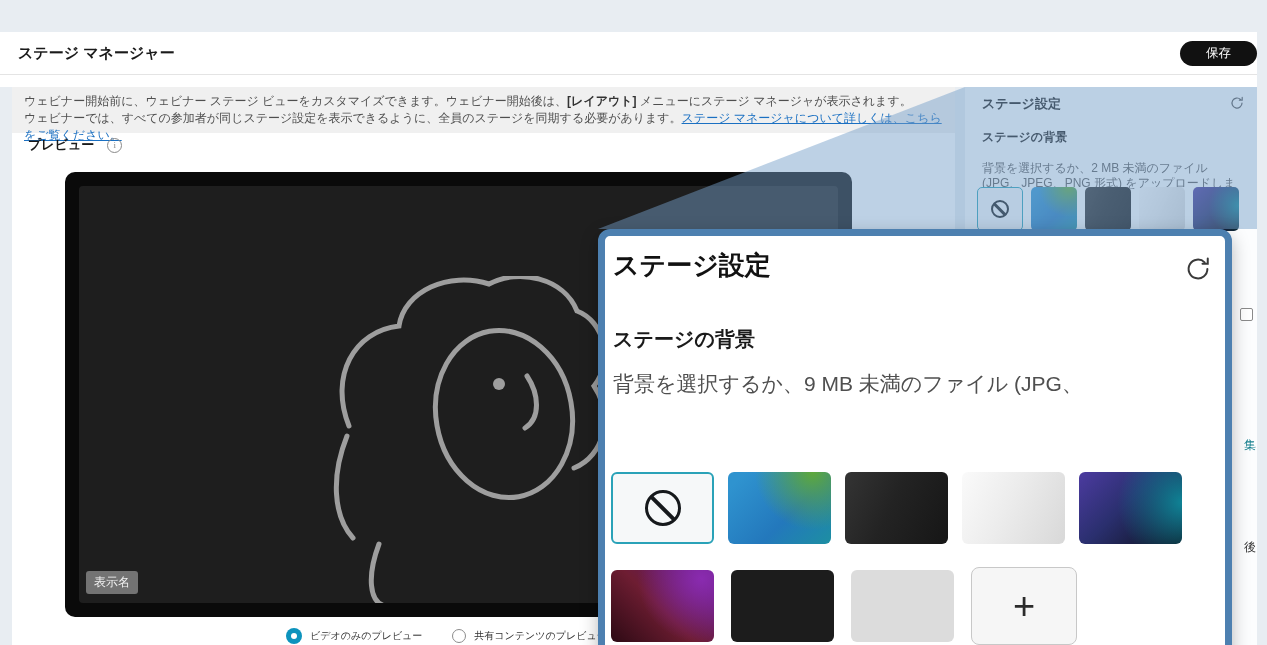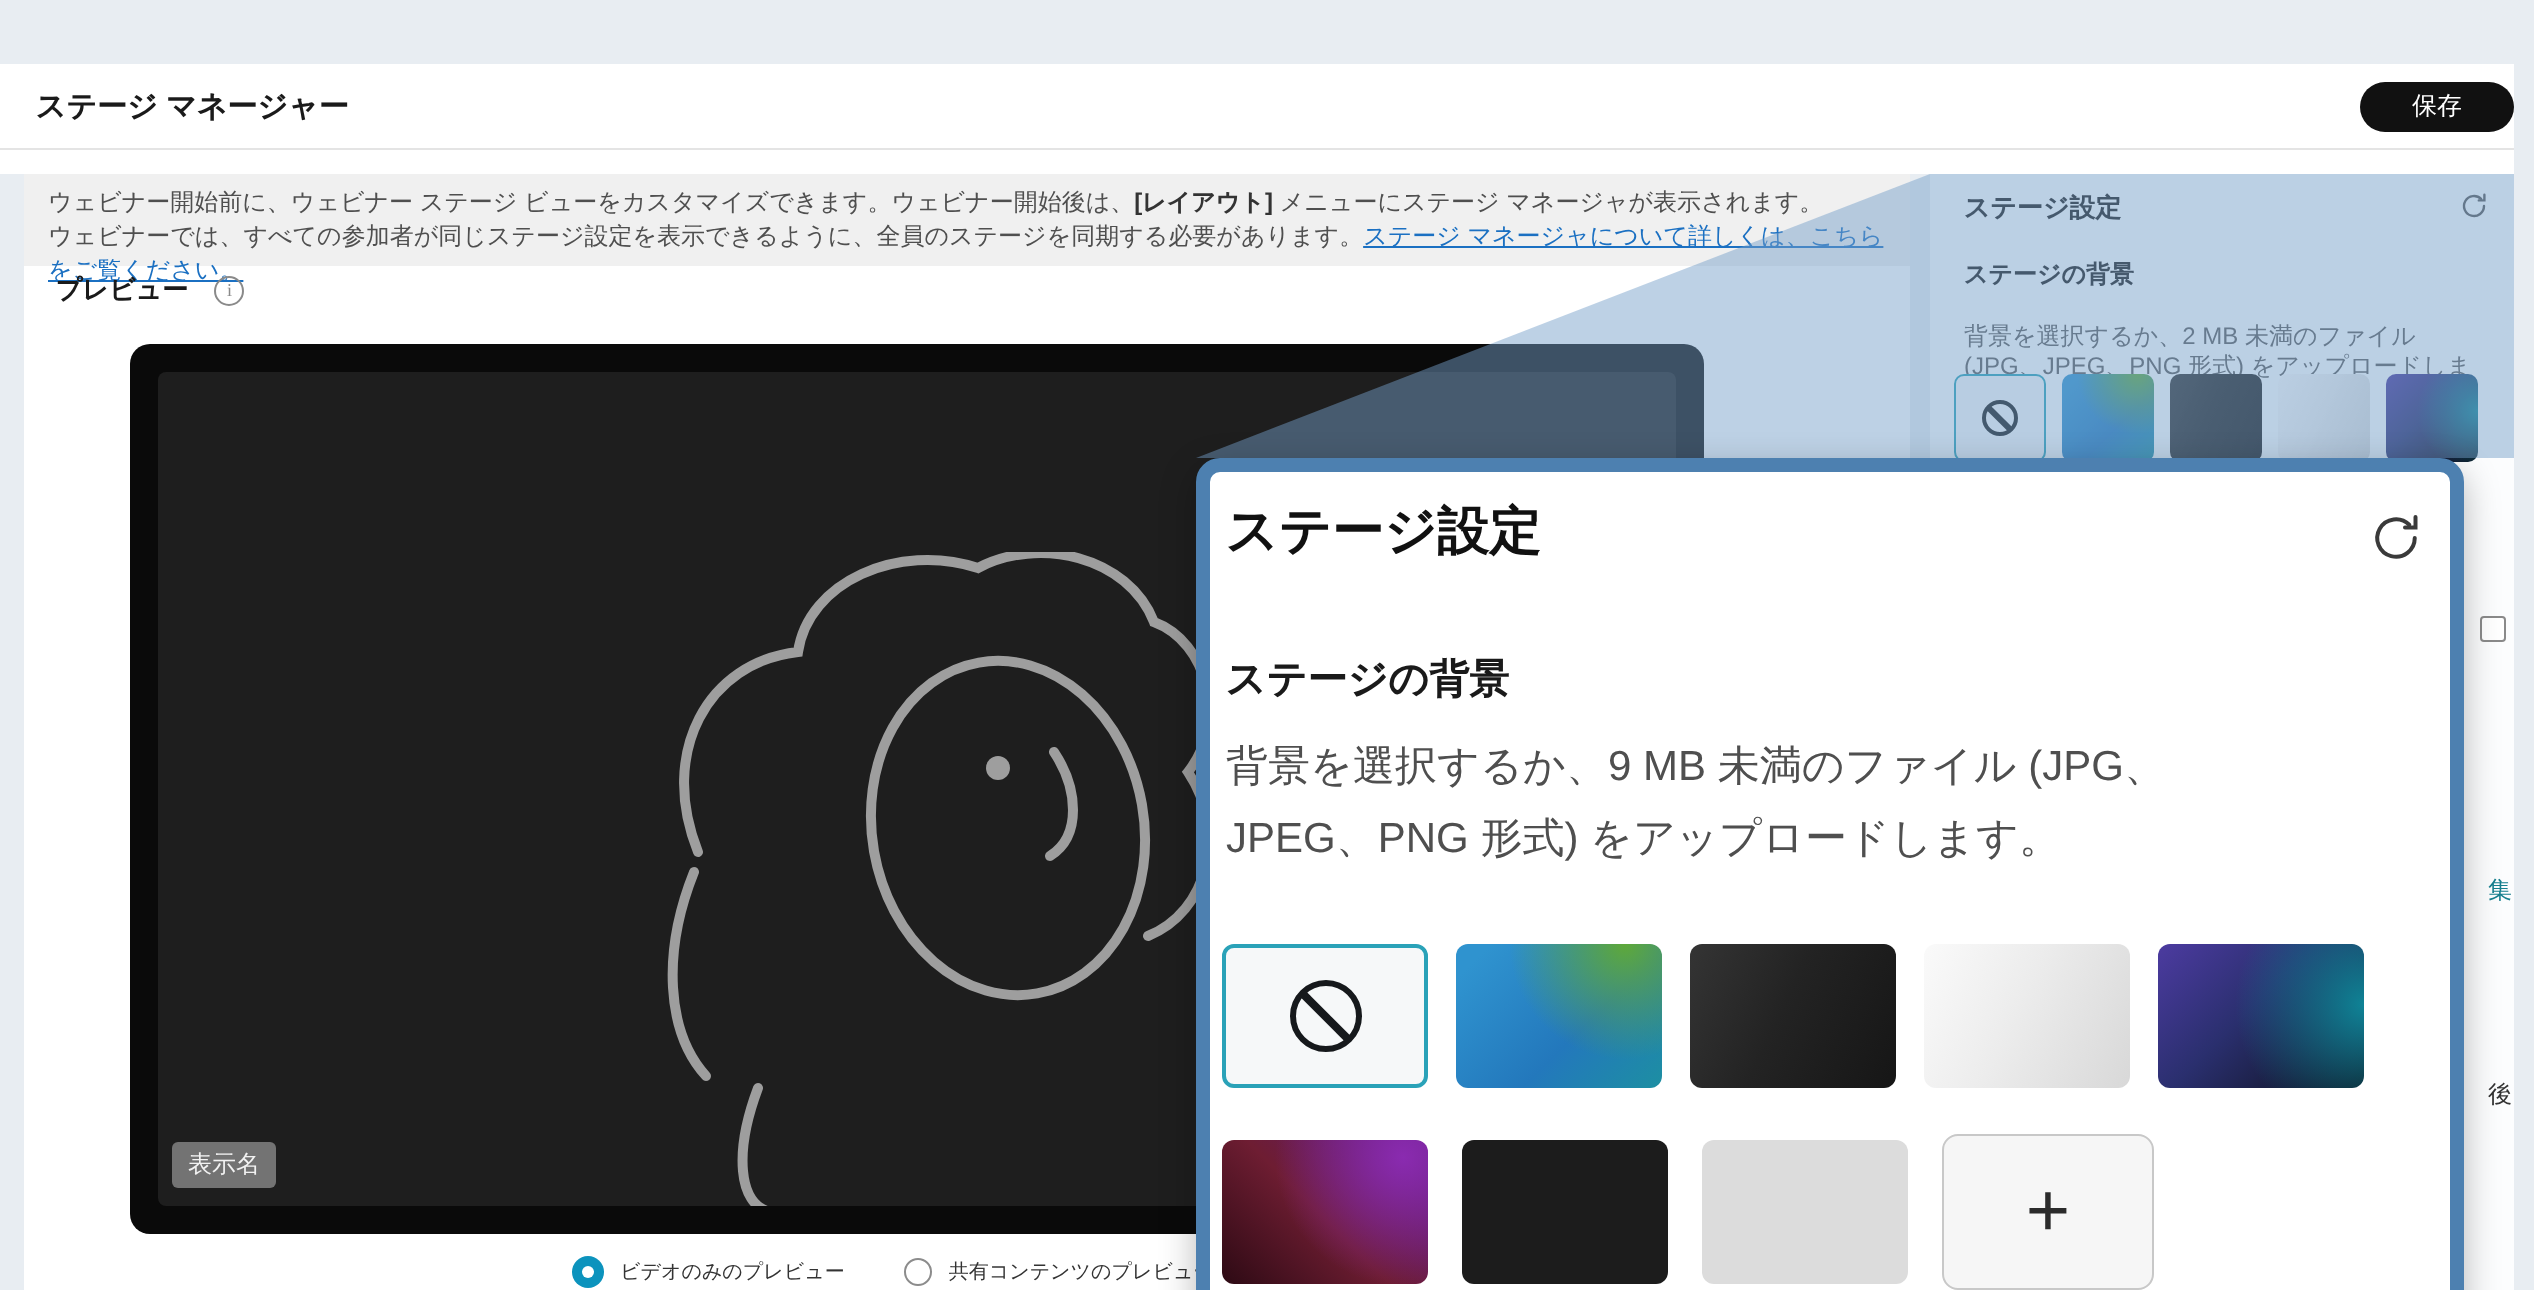--- a/index.html
+++ b/index.html
@@ -182,21 +182,20 @@
     <div class="co-title">ステージ設定</div>
     <span class="co-refresh">
       <svg class="refresh-svg" viewBox="0 0 24 24" fill="none" stroke="#3a3a3a" stroke-width="1.6" stroke-linecap="round">
         <path d="M19.5 12a7.5 7.5 0 1 1-2.2-5.3"></path>
           <path d="M19.8 3.6v4.2h-4.2"></path>
       </svg>
     </span>
     <div class="co-section">ステージの背景</div>
     <div class="co-desc">
       <div>背景を選択するか、9 MB 未満のファイル (JPG、</div>
-      <div>JPEG、PNG 形式) をアップロードします。</div>
     </div>
     <div class="co-row1">
       <div class="tile sel">
           <span class="no-icon"></span>
         </div>
       <div class="tile bg-bluegreen"></div>
       <div class="tile bg-darkwave"></div>
       <div class="tile bg-lightswirl"></div>
       <div class="tile bg-purpleteal"></div>
     </div>

